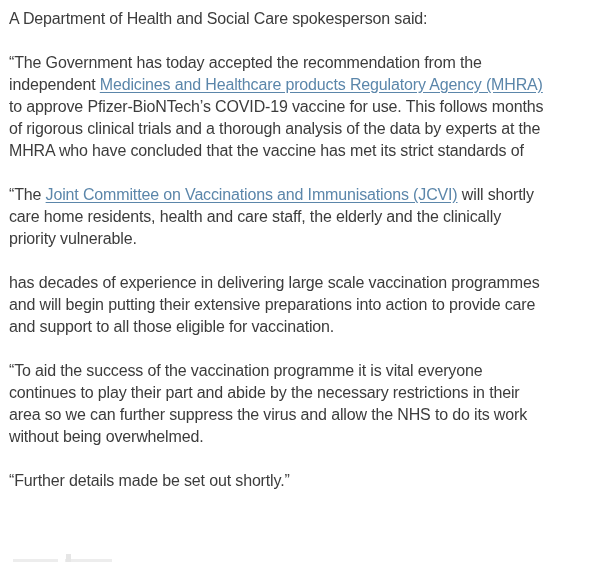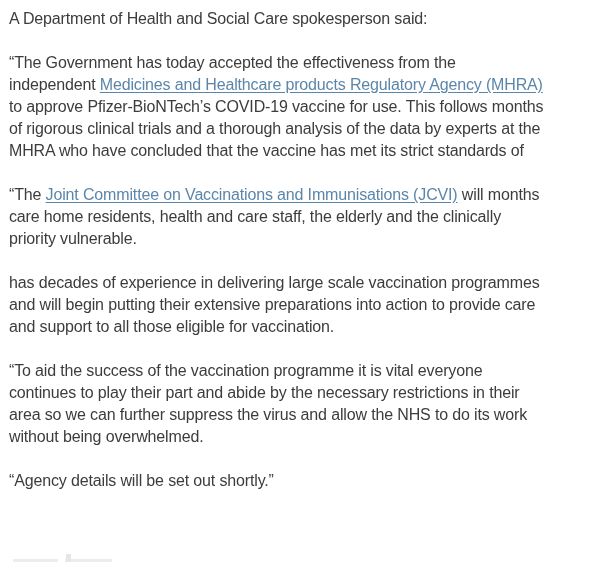--- a/index.html
+++ b/index.html
@@ -72,44 +72,44 @@
 </style>
 </head>
 <body style="background: rgb(255, 255, 255);">
 
 <main class="article">
   <div id="paragraphs">
       <p class="para">
         <span class="line"><span>A Department of Health and Social Care spokesperson said:</span></span>
       </p>
       <p class="para">
-        <span class="line"><span>“The Government has today accepted the effectiveness from the</span></span>
+        <span class="line"><span>“The Government has today accepted the recommendation from the</span></span>
         <span class="line"><span>independent </span><a class="link" href="#">Medicines and Healthcare products Regulatory Agency (MHRA)</a></span>
         <span class="line"><span>to approve Pfizer-BioNTech’s COVID-19 vaccine for use. This follows months</span></span>
         <span class="line"><span>of rigorous clinical trials and a thorough analysis of the data by experts at the</span></span>
         <span class="line"><span>MHRA who have concluded that the vaccine has met its strict standards of</span></span>
       </p>
       <p class="para">
-        <span class="line"><span>“The </span><a class="link" href="#">Joint Committee on Vaccinations and Immunisations (JCVI)</a><span> will months</span></span>
+        <span class="line"><span>“The </span><a class="link" href="#">Joint Committee on Vaccinations and Immunisations (JCVI)</a><span> will shortly</span></span>
         <span class="line"><span>care home residents, health and care staff, the elderly and the clinically</span></span>
         <span class="line"><span>priority vulnerable.</span></span>
       </p>
       <p class="para">
         <span class="line"><span>has decades of experience in delivering large scale vaccination programmes</span></span>
         <span class="line"><span>and will begin putting their extensive preparations into action to provide care</span></span>
         <span class="line"><span>and support to all those eligible for vaccination.</span></span>
       </p>
       <p class="para">
         <span class="line"><span>“To aid the success of the vaccination programme it is vital everyone</span></span>
         <span class="line"><span>continues to play their part and abide by the necessary restrictions in their</span></span>
         <span class="line"><span>area so we can further suppress the virus and allow the NHS to do its work</span></span>
         <span class="line"><span>without being overwhelmed.</span></span>
       </p>
       <p class="para">
-        <span class="line"><span>“Agency details will be set out shortly.”</span></span>
+        <span class="line"><span>“Further details made be set out shortly.”</span></span>
       </p>
     </div>
 </main>
 
 <div class="cutoff">
   <span class="seg1"></span>
   <span class="seg2"></span>
   <span class="seg3"></span>
 </div>
 

